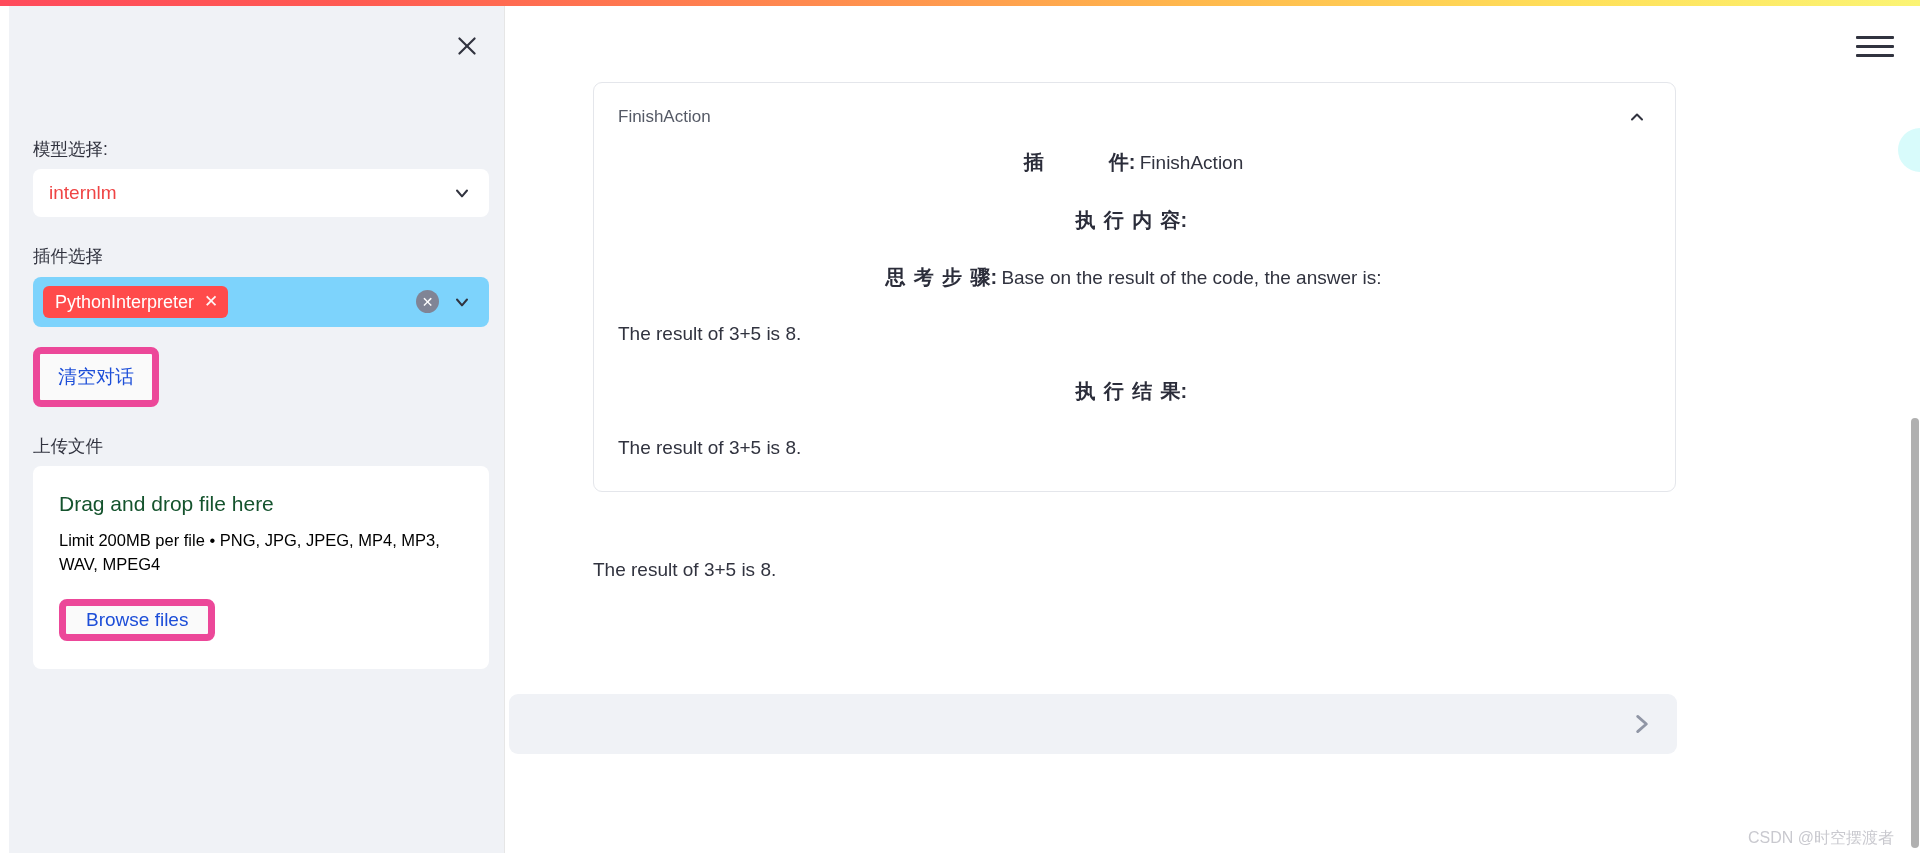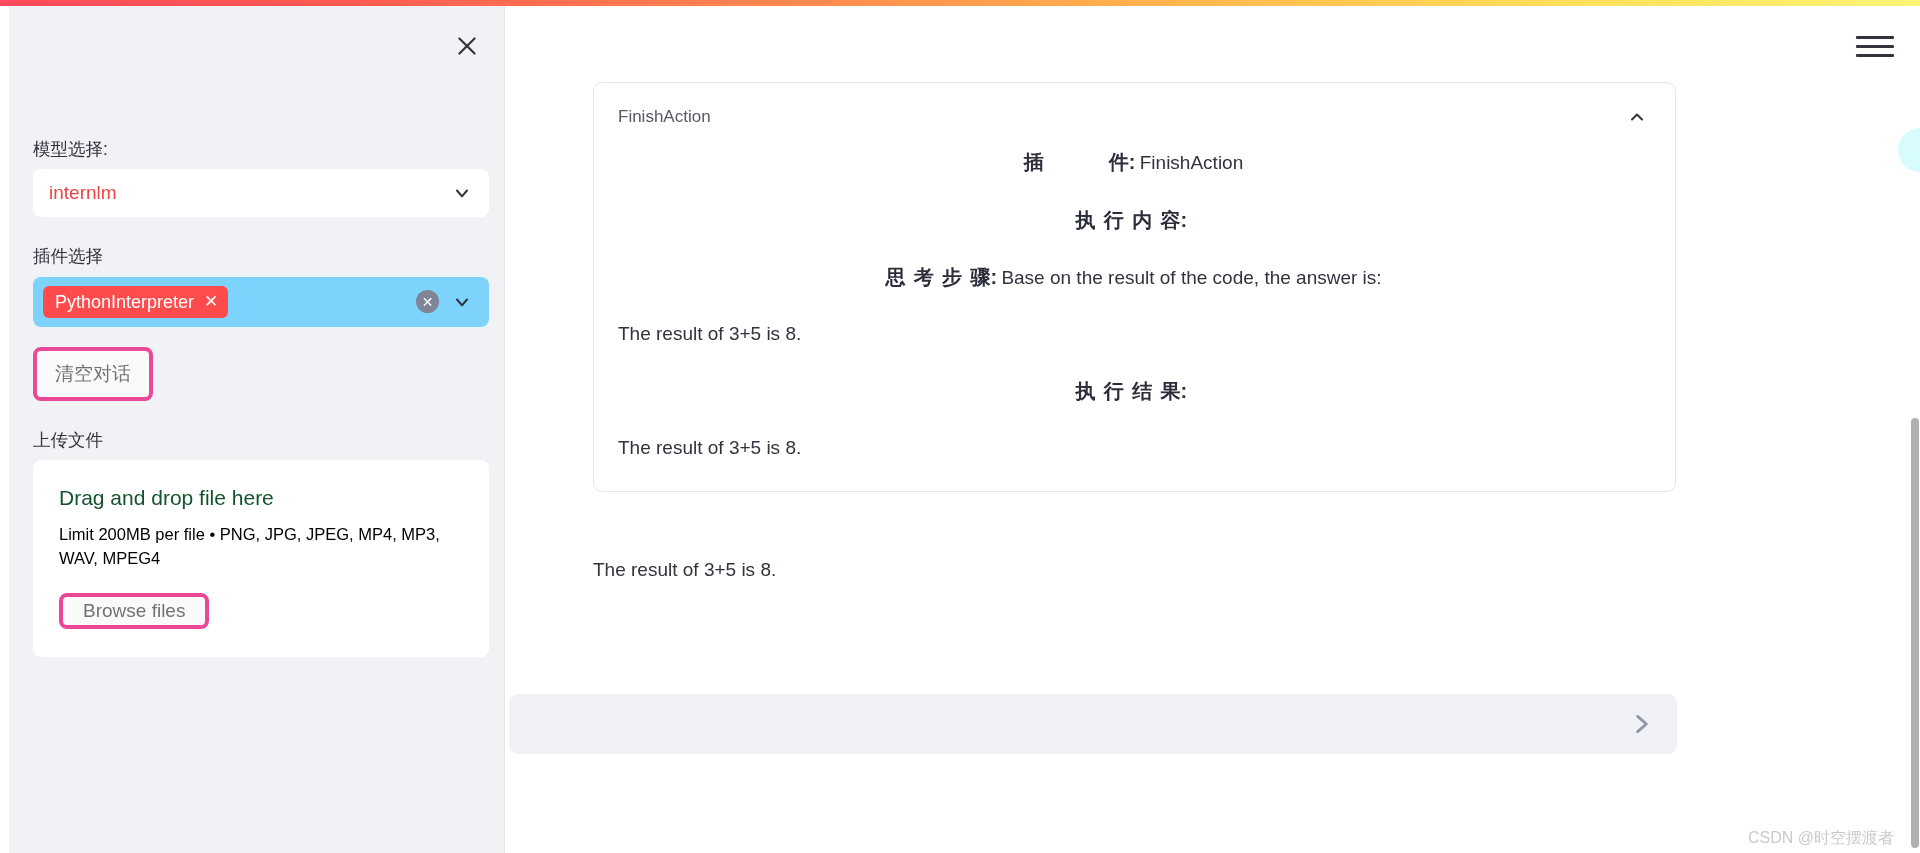--- a/index.html
+++ b/index.html
@@ -153,23 +153,23 @@
     cursor: pointer;
     line-height: 1;
   }
 
   
   .btn {
     display: inline-flex;
     align-items: center;
     justify-content: center;
     background: #fafafa;
-    border: 4px solid #ec4899;
+    border: 7px solid #ec4899;
     border-radius: 8px;
-    color: #737373;
+    color: #1d4ed8;
     font-size: 19px;
     padding: 10px 18px;
     cursor: pointer;
     font-family: "Liberation Sans", "DejaVu Sans", sans-serif;
   }
   .btn-clear-chat { margin-top: 2px; }
 
   
   .uploader {
     width: 456px;

